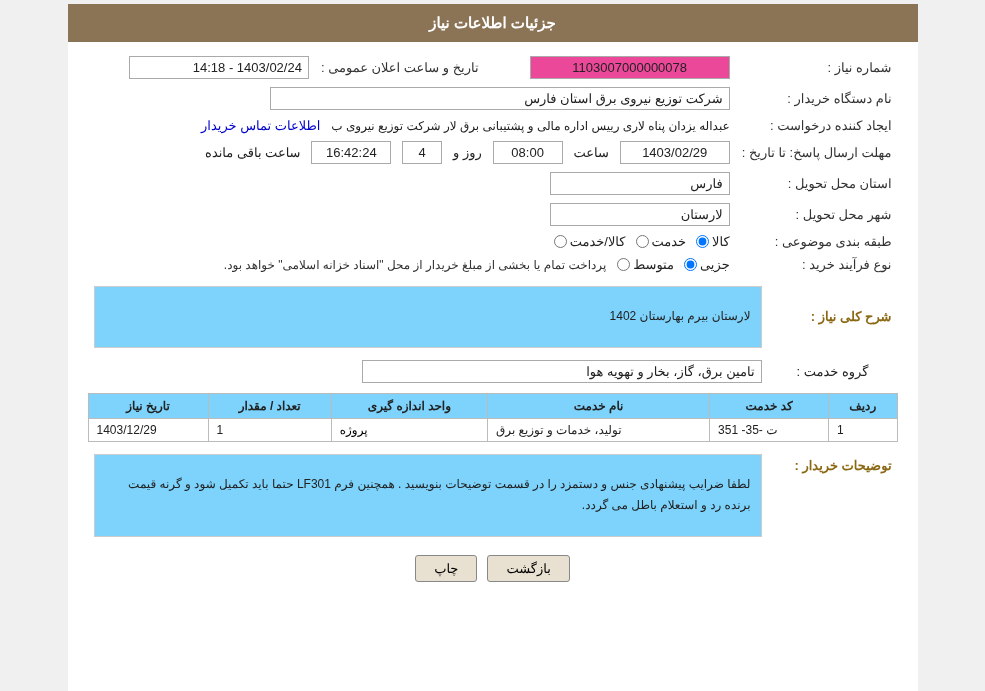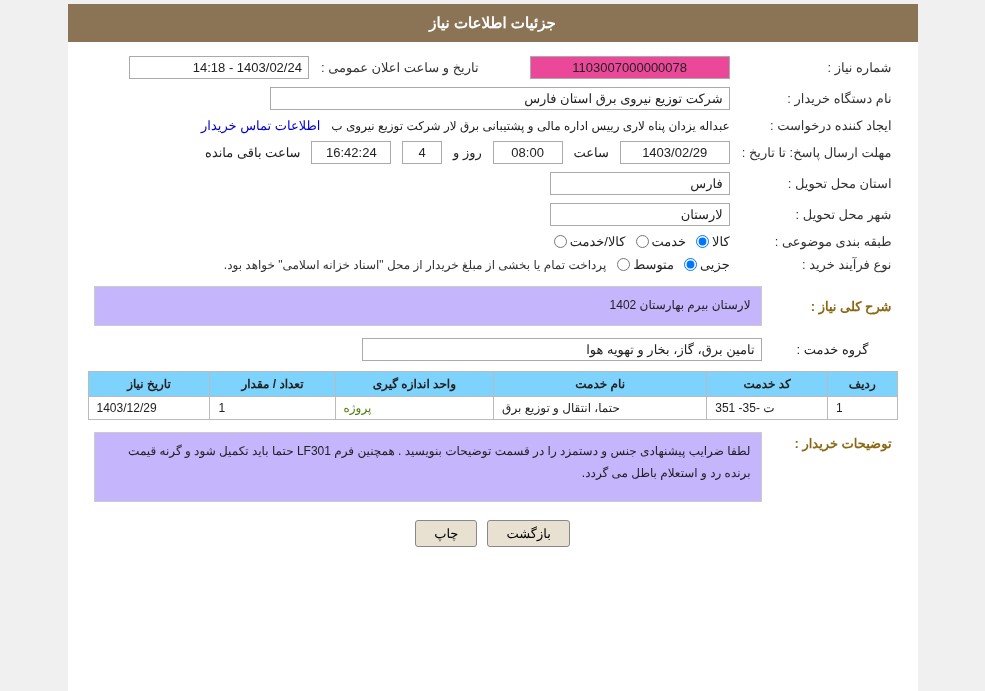--- a/index.html
+++ b/index.html
@@ -110,22 +110,22 @@
       border: 1px solid #bbb;
       padding: 4px 8px;
       text-align: left;
       font-size: 12px;
     }
     .services-table tr:nth-child(even) td {
       background: #fafafa;
     }
     .notice-box {
       border: 1px solid #ccc;
-      background: #c4b5fd;
-      padding: 8px 10px;
+      background: #7dd3fc;
+      padding: 19px 10px;
       line-height: 1.8;
       text-align: right;
       direction: rtl;
       font-size: 12px;
       min-height: 70px;
     }
     .btn-row {
       display: flex;
       justify-content: center;
       gap: 10px;
@@ -285,22 +285,22 @@
           <th>نام خدمت</th>
           <th>واحد اندازه گیری</th>
           <th>تعداد / مقدار</th>
           <th>تاریخ نیاز</th>
         </tr>
       </thead>
       <tbody id="services-tbody">
       <tr>
             <td>1</td>
             <td>ت -35- 351</td>
-            <td>حتما، انتقال و توزیع برق</td>
-            <td style="color: #4d7c0f;">پروژه</td>
+            <td>تولید، خدمات و توزیع برق</td>
+            <td style="color: #000000;">پروژه</td>
             <td>1</td>
             <td>1403/12/29</td>
           </tr>
         </tbody>
     </table>
 
     <table class="info-table" style="margin-top:8px;">
       <tbody>
           <tr>
         <td style="width:130px; text-align:right; font-weight:bold; color:#8B6914; vertical-align:top; padding-top:8px;">توضیحات خریدار :</td>

